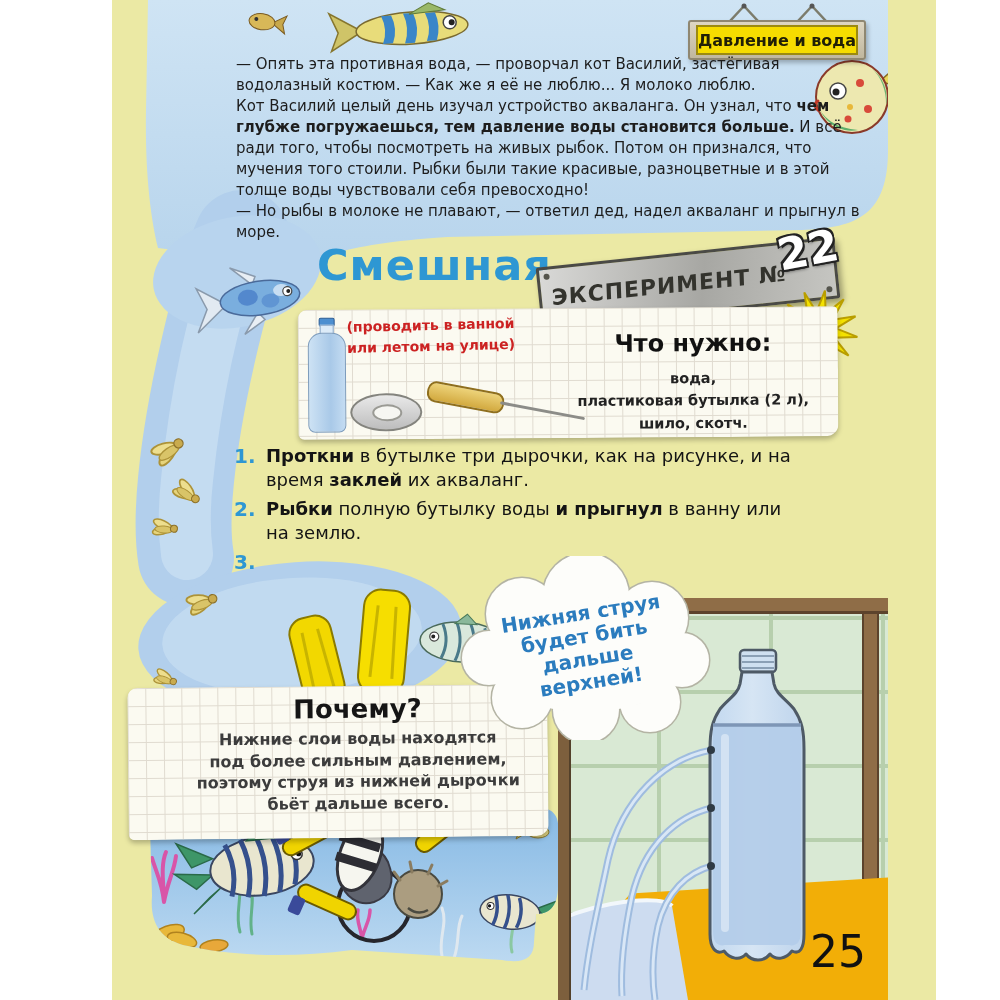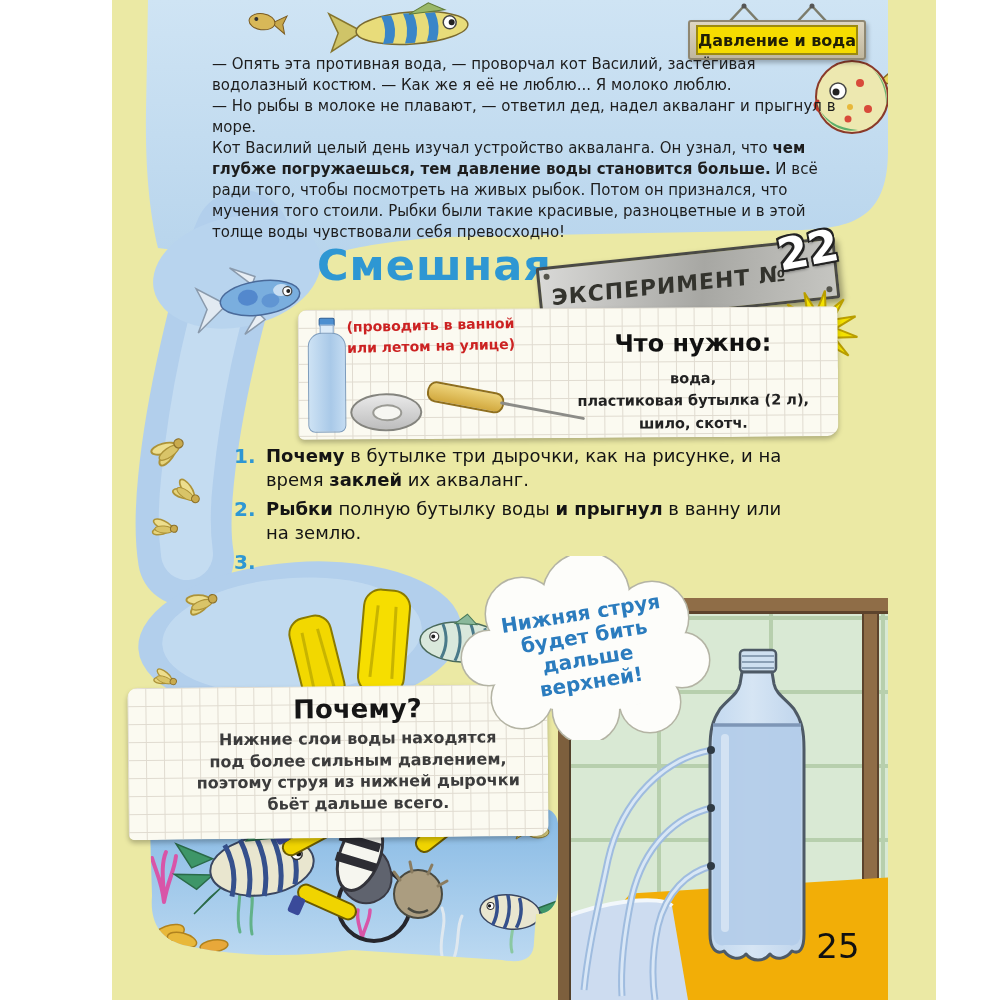--- a/index.html
+++ b/index.html
@@ -13,21 +13,21 @@
   
   .badge{position:absolute;left:576px;top:20px;width:178px;height:40px;}
   .badge-wood{position:absolute;inset:0;background:linear-gradient(180deg,#ded6c2,#c0b79e);
     border:2px solid #8f8771;border-radius:3px;box-shadow:2px 3px 4px rgba(0,0,0,.25);}
   .badge-yellow{position:absolute;left:8px;right:8px;top:5px;bottom:5px;background:#f6dc00;
     border:2px solid #9c8a10;display:flex;align-items:center;justify-content:center;
     font-weight:bold;font-size:16px;color:#201f06;white-space:nowrap;}
   .badge-hangers{position:absolute;left:0;top:-17px;width:178px;height:18px;}
 
   
-  .intro{position:absolute;left:100px;top:54px;width:634px;font-size:15px;line-height:21px;
+  .intro{position:absolute;left:124px;top:54px;width:634px;font-size:15px;line-height:21px;
     color:#1d1d1d;}
   .intro p{margin:0;}
 
   
   .title-block{position:absolute;left:205px;top:244px;width:235px;text-align:center;line-height:1.02;}
   .title-1{font-size:43px;font-weight:bold;color:#2e97d3;letter-spacing:1px;}
   .title-2{font-size:36px;font-weight:bold;color:#7a8630;letter-spacing:2px;
     text-shadow:-1px -1px 0 #fff,1px -1px 0 #fff,-1px 1px 0 #fff,1px 1px 0 #fff,2px 3px 2px rgba(0,0,0,.25);}
 
   
@@ -90,21 +90,21 @@
                      linear-gradient(90deg,#b7cfad 4px,transparent 4px);
     background-size:112px 74px;background-position:-13px 18px;}
   .beam-top{position:absolute;left:0;top:0;width:100%;height:13px;background:#8f6d47;border-bottom:3px solid #5c432c;}
   .beam-left{position:absolute;left:0;top:0;width:11px;height:100%;background:#7d5f3d;border-right:2px solid #53402a;}
   .beam-right{position:absolute;left:304px;top:13px;width:13px;height:268px;background:#8f6d47;
     border-left:2px solid #5c432c;border-right:2px solid #5c432c;}
   .orange-table{position:absolute;inset:0;background:#f2ae07;
     clip-path:polygon(0 100%,0 93%,22% 73.5%,100% 69.5%,100% 100%);}
   .panel-svg{position:absolute;inset:0;}
   .page-num{position:absolute;left:248px;top:328px;width:64px;text-align:center;
-    font-size:34px;color:#111;}
+    font-size:44px;color:#111;}
 
   
   .bubble{position:absolute;left:348px;top:556px;width:252px;height:184px;}
   .bubble-text{position:absolute;inset:0;display:flex;flex-direction:column;align-items:center;
     justify-content:center;transform:rotate(-9deg);font-size:20px;font-weight:bold;color:#2b7cbe;
     line-height:1.15;text-align:center;}
 </style>
 </head>
 <body>
 
@@ -273,22 +273,22 @@
       <path d="M42,18 L56,3 L70,18 M110,18 L124,3 L138,18" fill="none" stroke="#7c7c6c" stroke-width="2.5"></path>
       <circle cx="56" cy="3" r="2.5" fill="#555"></circle>
         <circle cx="124" cy="3" r="2.5" fill="#555"></circle>
     </svg>
     <div class="badge-wood"></div>
     <div class="badge-yellow">Давление и вода</div>
   </div>
 
   <div class="intro">
     <p><span>— Опять эта противная вода, — проворчал кот Василий, застёгивая водолазный костюм. — Как же я её не люблю... Я молоко люблю.</span></p>
+    <p><span>Кот Василий целый день изучал устройство акваланга. Он узнал, что </span><span style="font-weight: bold;">чем глубже погружаешься, тем давление воды становится больше.</span><span> И всё ради того, чтобы посмотреть на живых рыбок. Потом он признался, что мучения того стоили. Рыбки были такие красивые, разноцветные и в этой толще воды чувствовали себя превосходно!</span></p>
     <p><span>— Но рыбы в молоке не плавают, — ответил дед, надел акваланг и прыгнул в море.</span></p>
-    <p><span>Кот Василий целый день изучал устройство акваланга. Он узнал, что </span><span style="font-weight: bold;">чем глубже погружаешься, тем давление воды становится больше.</span><span> И всё ради того, чтобы посмотреть на живых рыбок. Потом он признался, что мучения того стоили. Рыбки были такие красивые, разноцветные и в этой толще воды чувствовали себя превосходно!</span></p>
   </div>
 
   <div class="title-block">
     <div class="title-1">Смешная</div>
   </div>
 
   <div class="plank">
     <span class="rivet" style="left:4px;top:4px;"></span>
     <span class="rivet" style="right:4px;top:4px;"></span>
     <span class="rivet" style="left:4px;bottom:4px;"></span>
@@ -324,21 +324,21 @@
     <div class="needs-list">
         <div>вода,</div>
         <div>пластиковая бутылка (2 л),</div>
         <div>шило, скотч.</div>
       </div>
   </div>
 
   <div class="steps">
       <div class="step">
         <span class="step-num">1.</span>
-        <span class="step-text"><span style="font-weight: bold;">Почему</span><span> в бутылке три дырочки, как на рисунке, и на время </span><span style="font-weight: bold; margin-top: 19px;">заклей</span><span> их акваланг.</span></span>
+        <span class="step-text"><span style="font-weight: bold;">Проткни</span><span> в бутылке три дырочки, как на рисунке, и на время </span><span style="font-weight: bold; margin-top: 19px;">заклей</span><span> их акваланг.</span></span>
       </div>
       <div class="step">
         <span class="step-num">2.</span>
         <span class="step-text"><span style="font-weight: bold;">Рыбки</span><span> полную бутылку воды </span><span style="font-weight: bold;">и прыгнул</span><span> в ванну или на землю.</span></span>
       </div>
       <div class="step">
         <span class="step-num">3.</span>
       </div>
     </div>
 

